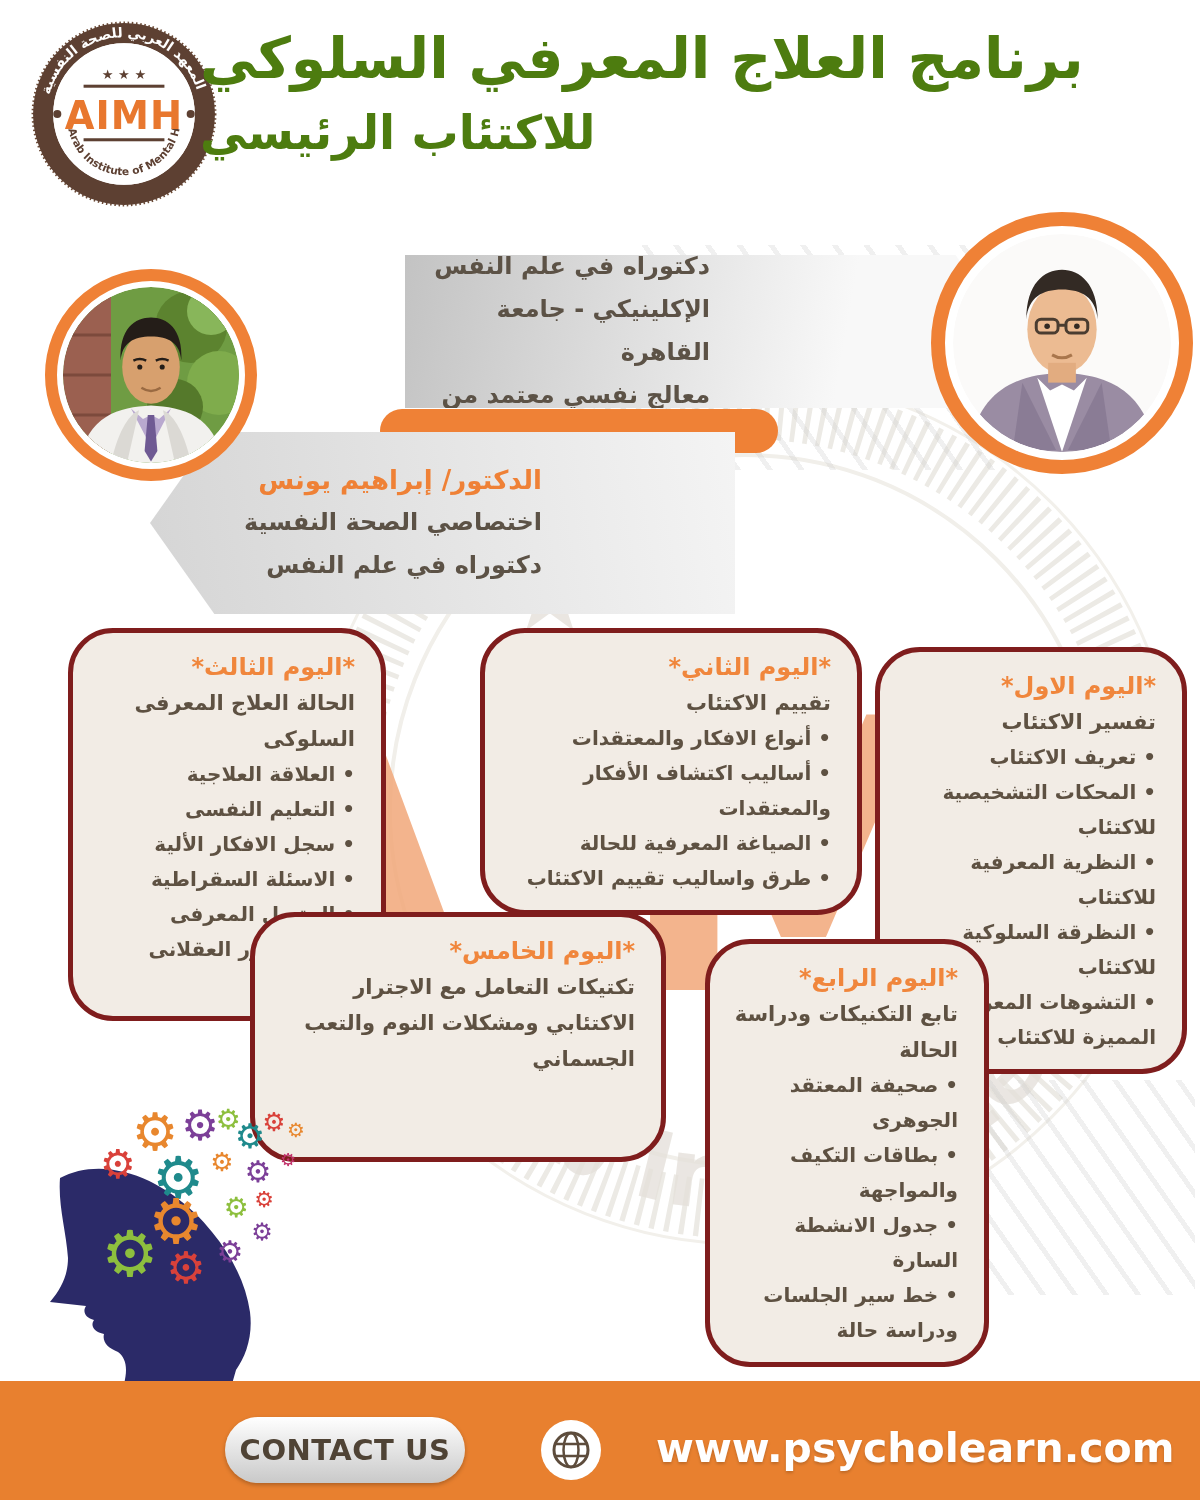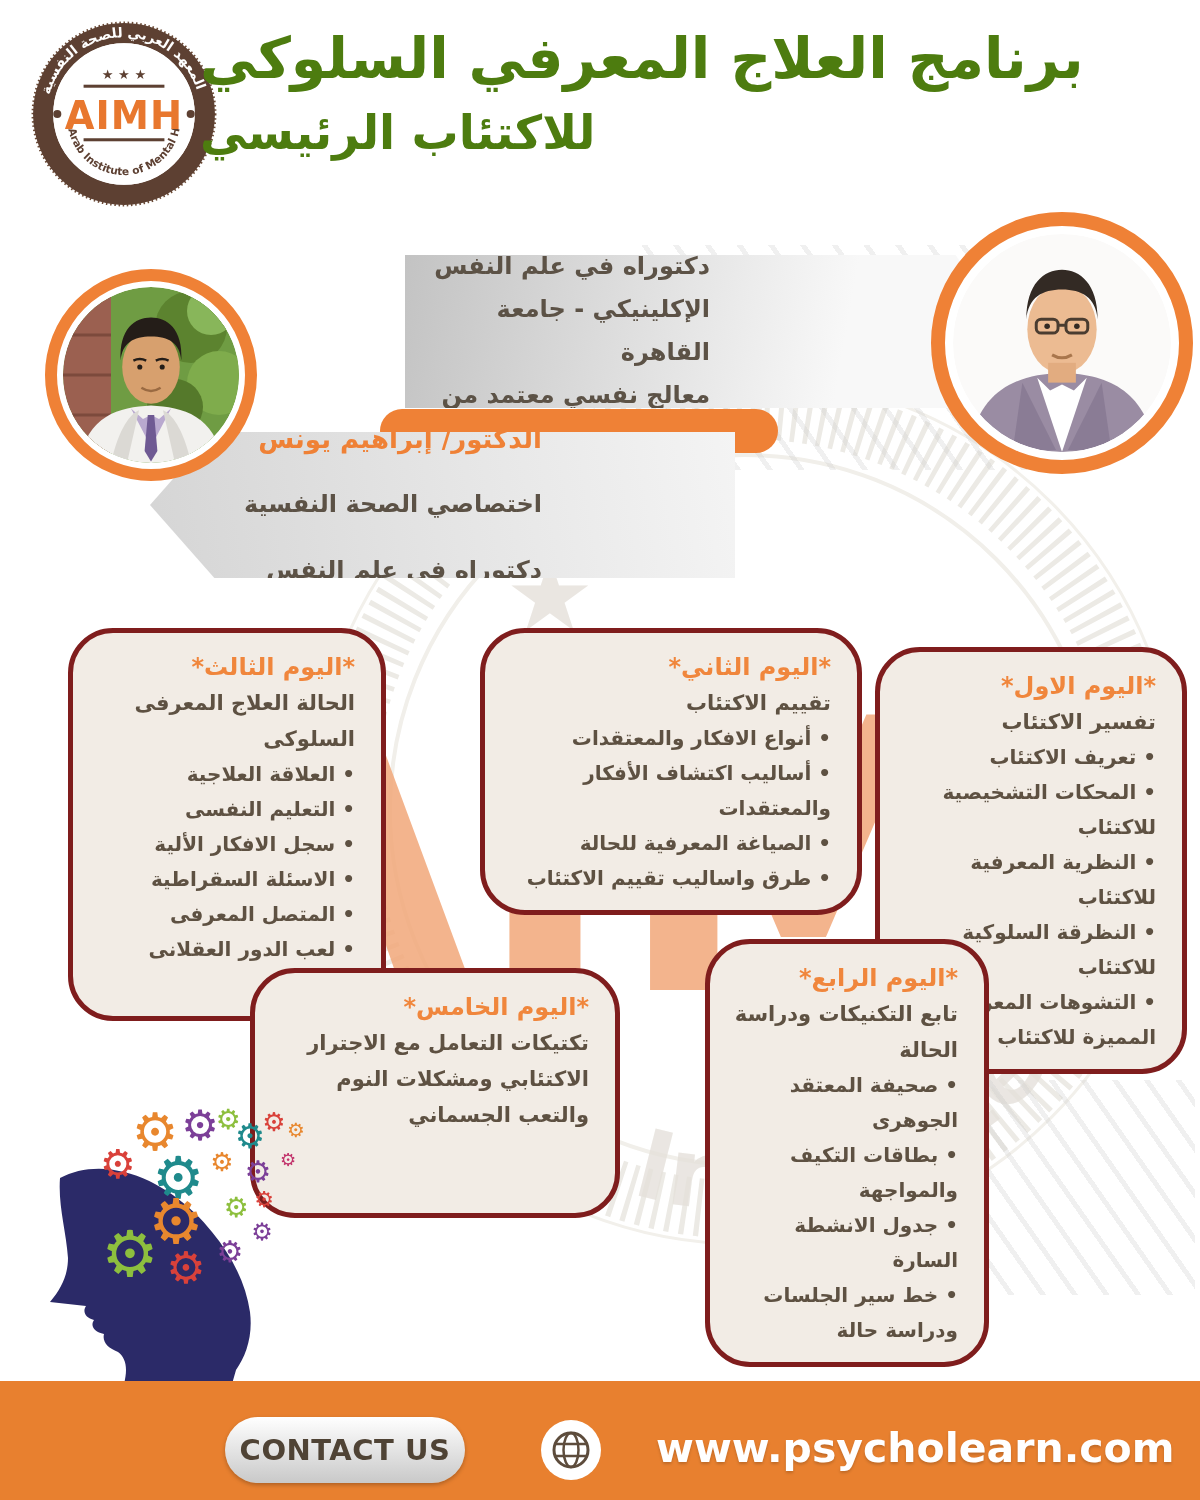--- a/index.html
+++ b/index.html
@@ -18,43 +18,43 @@
   .main-title .l2{font-size:47px;font-weight:bold;line-height:1.3;}
 
   
   .banner{z-index:2;display:flex;flex-direction:column;justify-content:center;direction:rtl;text-align:right;}
   .banner .dname{color:#EF8136;font-weight:bold;font-size:26px;line-height:42px;}
   .banner .dline{color:#5C5246;font-weight:bold;font-size:24px;line-height:43px;}
   .banner1{left:405px;top:255px;width:605px;height:153px;
       background:linear-gradient(100deg,#c3c3c3,#f8f8f8 72%);
       clip-path:polygon(0 0,91% 0,100% 50%,91% 100%,0 100%);
       padding-right:300px;padding-left:28px;box-sizing:border-box;}
-  .banner2{left:150px;top:432px;width:585px;height:146px;
+  .banner2{left:150px;top:432px;width:585px;height:182px;
       background:linear-gradient(260deg,#f4f4f4,#d5d5d5);
       clip-path:polygon(0 50%,11% 0,100% 0,100% 100%,11% 100%);
-      padding-right:193px;padding-left:80px;box-sizing:border-box;z-index:2;gap:23px;}
+      padding-right:193px;padding-left:80px;box-sizing:border-box;z-index:2;}
   .orange-bar{left:380px;top:409px;width:398px;height:44px;border-radius:22px;background:#EF8136;z-index:1;}
 
   .photo{border-radius:50%;z-index:4;}
   .photo svg{display:block;border-radius:50%;}
   .photo-left{left:45px;top:269px;width:212px;height:212px;border:12px solid #EF8136;background:#fff;padding:6px;box-sizing:border-box;}
   .photo-right{left:931px;top:212px;width:262px;height:262px;border:14px solid #EF8136;background:#fff;padding:8px;box-sizing:border-box;}
 
   
   .day{background:#F2ECE5;border:5px solid #7f1d1d;border-radius:45px;z-index:3;
        direction:rtl;text-align:right;box-sizing:border-box;padding:16px 26px 14px 20px;}
   .day .dtitle{color:#F0863C;font-weight:bold;font-size:24px;line-height:36px;}
   .day .dsub{color:#5E5142;font-weight:bold;font-size:21px;line-height:36px;}
   .day .bullet-item{color:#5E5142;font-weight:bold;font-size:20px;line-height:35px;}
   .day .bullet-item::before{content:"• ";color:#5E5142;}
   .day1{left:875px;top:647px;width:312px;min-height:293px;}
   .day2{left:480px;top:628px;width:382px;min-height:277px;}
   .day3{left:68px;top:628px;width:318px;min-height:287px;}
   .day4{left:705px;top:939px;width:284px;min-height:268px;text-align:right;}
-  .day5{left:250px;top:968px;width:370px;min-height:250px;}
+  .day5{left:250px;top:912px;width:416px;min-height:250px;}
 
   
   .head-svg{left:38px;top:1112px;width:262px;height:272px;z-index:4;}
   .g{position:absolute;z-index:5;line-height:1;transform:translate(-50%,-50%);}
 
   
   .footer-bar{left:0;top:1381px;width:1200px;height:119px;background:#E8802F;z-index:6;}
   .contact-btn{left:225px;top:1417px;width:240px;height:66px;border-radius:33px;z-index:7;
       background:linear-gradient(180deg,#ffffff,#c9c9c9);display:flex;align-items:center;justify-content:center;
       color:#4F4335;font-weight:bold;font-size:29px;letter-spacing:.5px;box-shadow:0 2px 4px rgba(0,0,0,.25);cursor:pointer;}

